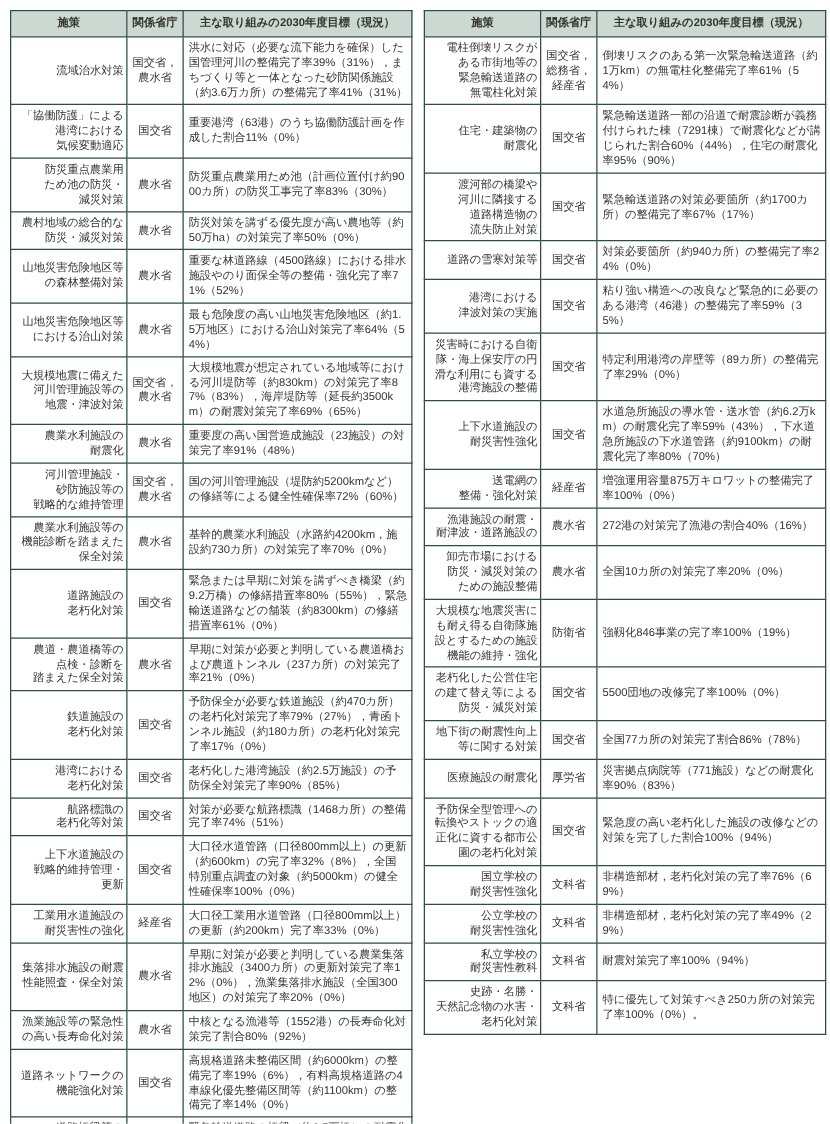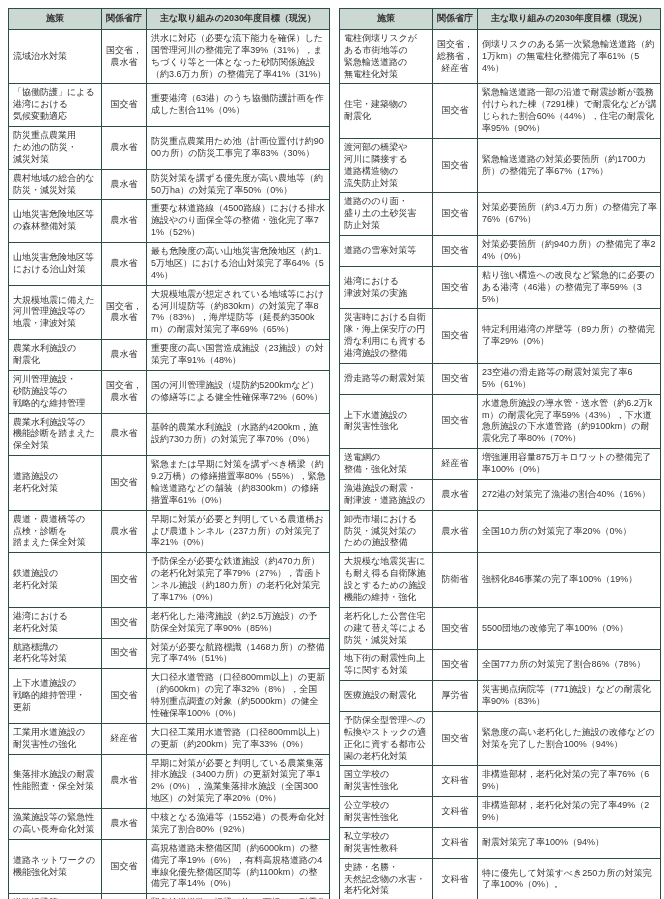--- a/index.html
+++ b/index.html
@@ -37,21 +37,21 @@
     font-weight:bold;
     text-align:center;
     padding:4px 2px;
   }
   col.c-policy{width:93px;}
   col.c-ministry{width:45px;}
   col.c-target{width:183px;}
   td.cell-policy{
     padding:3px 2px 3px 4px;
     white-space:pre-line;
-    text-align:left;
+    text-align:right;
   }
   td.cell-ministry{
     padding:3px 1px;
     text-align:center;
     white-space:pre-line;
   }
   td.cell-target{
     padding:3px 3px 3px 4px;
     text-align:left;
   }
@@ -245,49 +245,37 @@
         </tr>
         <tr>
           <td class="cell-policy">渡河部の橋梁や
 河川に隣接する
 道路構造物の
 流失防止対策</td>
           <td class="cell-ministry">国交省</td>
           <td class="cell-target">緊急輸送道路の対策必要箇所（約1700カ所）の整備完了率67%（17%）</td>
         </tr>
         <tr>
-          <td class="cell-policy">道路ののり面・
-盛り土の土砂災害
-防止対策</td>
-          <td class="cell-ministry">国交省</td>
-          <td class="cell-target">対策必要箇所（約3.4万カ所）の整備完了率76%（67%）</td>
-        </tr>
-        <tr>
           <td class="cell-policy">道路の雪寒対策等</td>
           <td class="cell-ministry">国交省</td>
           <td class="cell-target">対策必要箇所（約940カ所）の整備完了率24%（0%）</td>
         </tr>
         <tr>
           <td class="cell-policy">港湾における
 津波対策の実施</td>
           <td class="cell-ministry">国交省</td>
           <td class="cell-target">粘り強い構造への改良など緊急的に必要のある港湾（46港）の整備完了率59%（35%）</td>
         </tr>
         <tr>
           <td class="cell-policy">災害時における自衛
 隊・海上保安庁の円
 滑な利用にも資する
 港湾施設の整備</td>
           <td class="cell-ministry">国交省</td>
           <td class="cell-target">特定利用港湾の岸壁等（89カ所）の整備完了率29%（0%）</td>
-        </tr>
-        <tr>
-          <td class="cell-policy">滑走路等の耐震対策</td>
-          <td class="cell-ministry">国交省</td>
-          <td class="cell-target">23空港の滑走路等の耐震対策完了率65%（61%）</td>
         </tr>
         <tr>
           <td class="cell-policy">上下水道施設の
 耐災害性強化</td>
           <td class="cell-ministry">国交省</td>
           <td class="cell-target">水道急所施設の導水管・送水管（約6.2万km）の耐震化完了率59%（43%），下水道急所施設の下水道管路（約9100km）の耐震化完了率80%（70%）</td>
         </tr>
         <tr>
           <td class="cell-policy">送電網の
 整備・強化対策</td>

